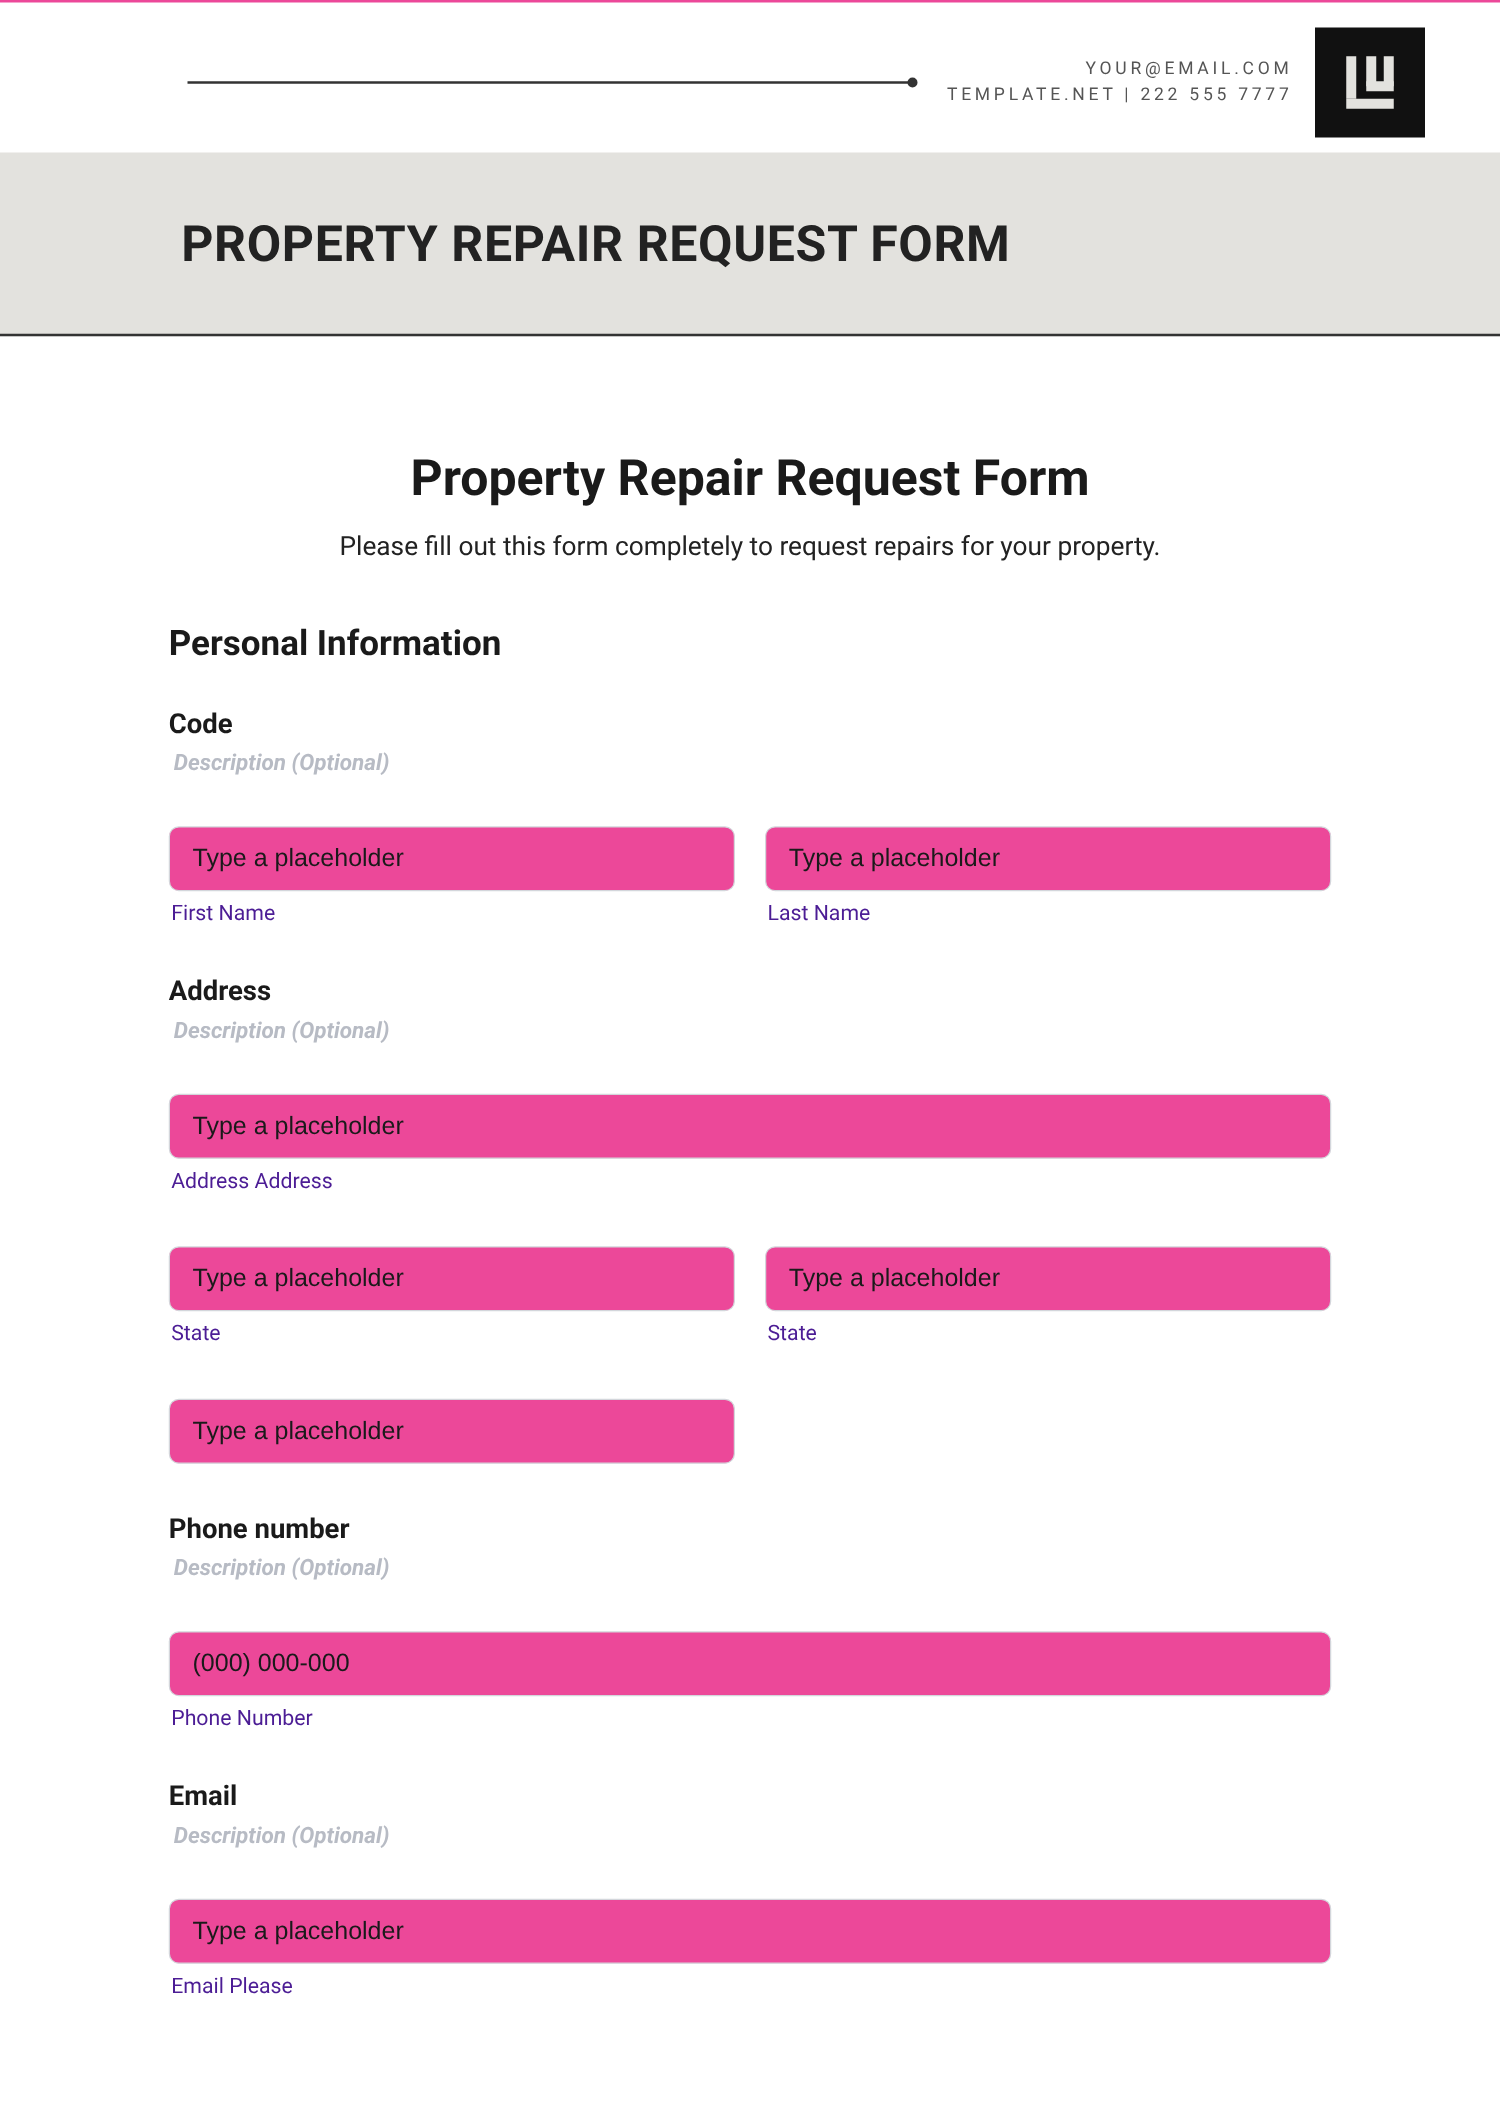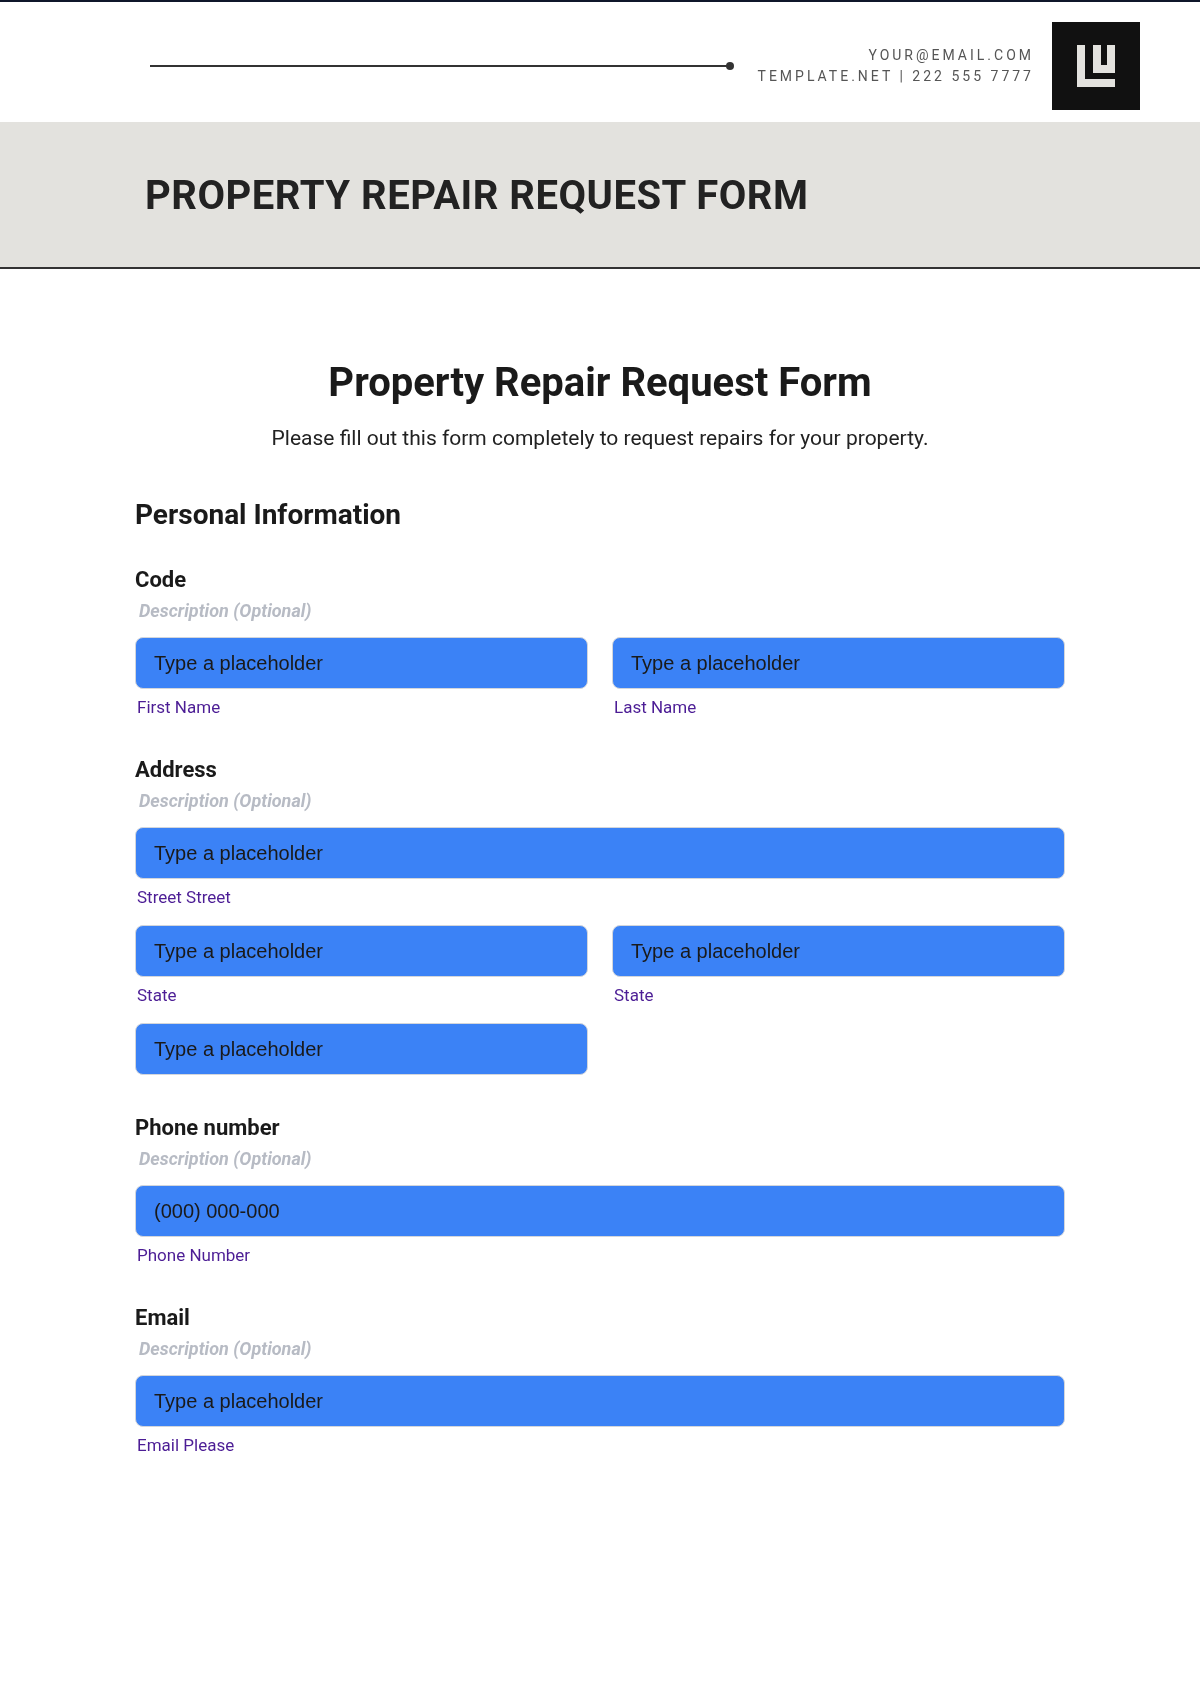--- a/index.html
+++ b/index.html
@@ -2,21 +2,21 @@
 <html><head>
 <meta charset="utf-8">
 <style>
 * { box-sizing: border-box; margin: 0; padding: 0; }
 body {
   font-family: -apple-system, BlinkMacSystemFont, "Segoe UI", Roboto, Helvetica, Arial, sans-serif;
   background: #fff;
   color: #1a1a1a;
   width: 1200px;
 }
-.page-wrap { border-top: 2px solid #0f172a; }
+.page-wrap { border-top: 2px solid #ec4899; }
 .header {
   display: flex;
   align-items: center;
   justify-content: flex-end;
   padding: 20px 60px 12px 0;
   gap: 18px;
 }
 .header-line-wrap {
   flex: 1;
   position: relative;
@@ -95,21 +95,22 @@
 .row { display: flex; gap: 24px; }
 .col { flex: 1; display: flex; flex-direction: column; }
 .input {
   width: 100%;
   height: 52px;
   border: 1px solid #d3d6db;
   border-radius: 8px;
   padding: 16px 18px;
   font-size: 20px;
   color: #111;
-  background: #3b82f6;
+  background: #ec4899;
+  margin-top: 24px;
 }
 .input::placeholder { color: #1a1a1a; }
 .sublabel {
   font-size: 17px;
   color: #4c1d95;
   margin-top: 8px;
   padding-left: 2px;
 }
 .half { flex: 0 0 calc(50% - 12px); }
 .spacer-row { margin-top: 18px; }
@@ -159,21 +160,21 @@
         </div>
       </div>
     </div>
 
     <div class="field-block">
       <div class="field-label">Address</div>
       <div class="field-desc">Description (Optional)</div>
       <div class="row">
         <div class="col">
           <input class="input" placeholder="Type a placeholder" style="">
-          <div class="sublabel">Street Street</div>
+          <div class="sublabel">Address Address</div>
         </div>
       </div>
       <div class="row spacer-row">
         <div class="col">
           <input class="input" placeholder="Type a placeholder" style="">
           <div class="sublabel">State</div>
         </div>
         <div class="col">
           <input class="input" placeholder="Type a placeholder" style="">
           <div class="sublabel">State</div>

